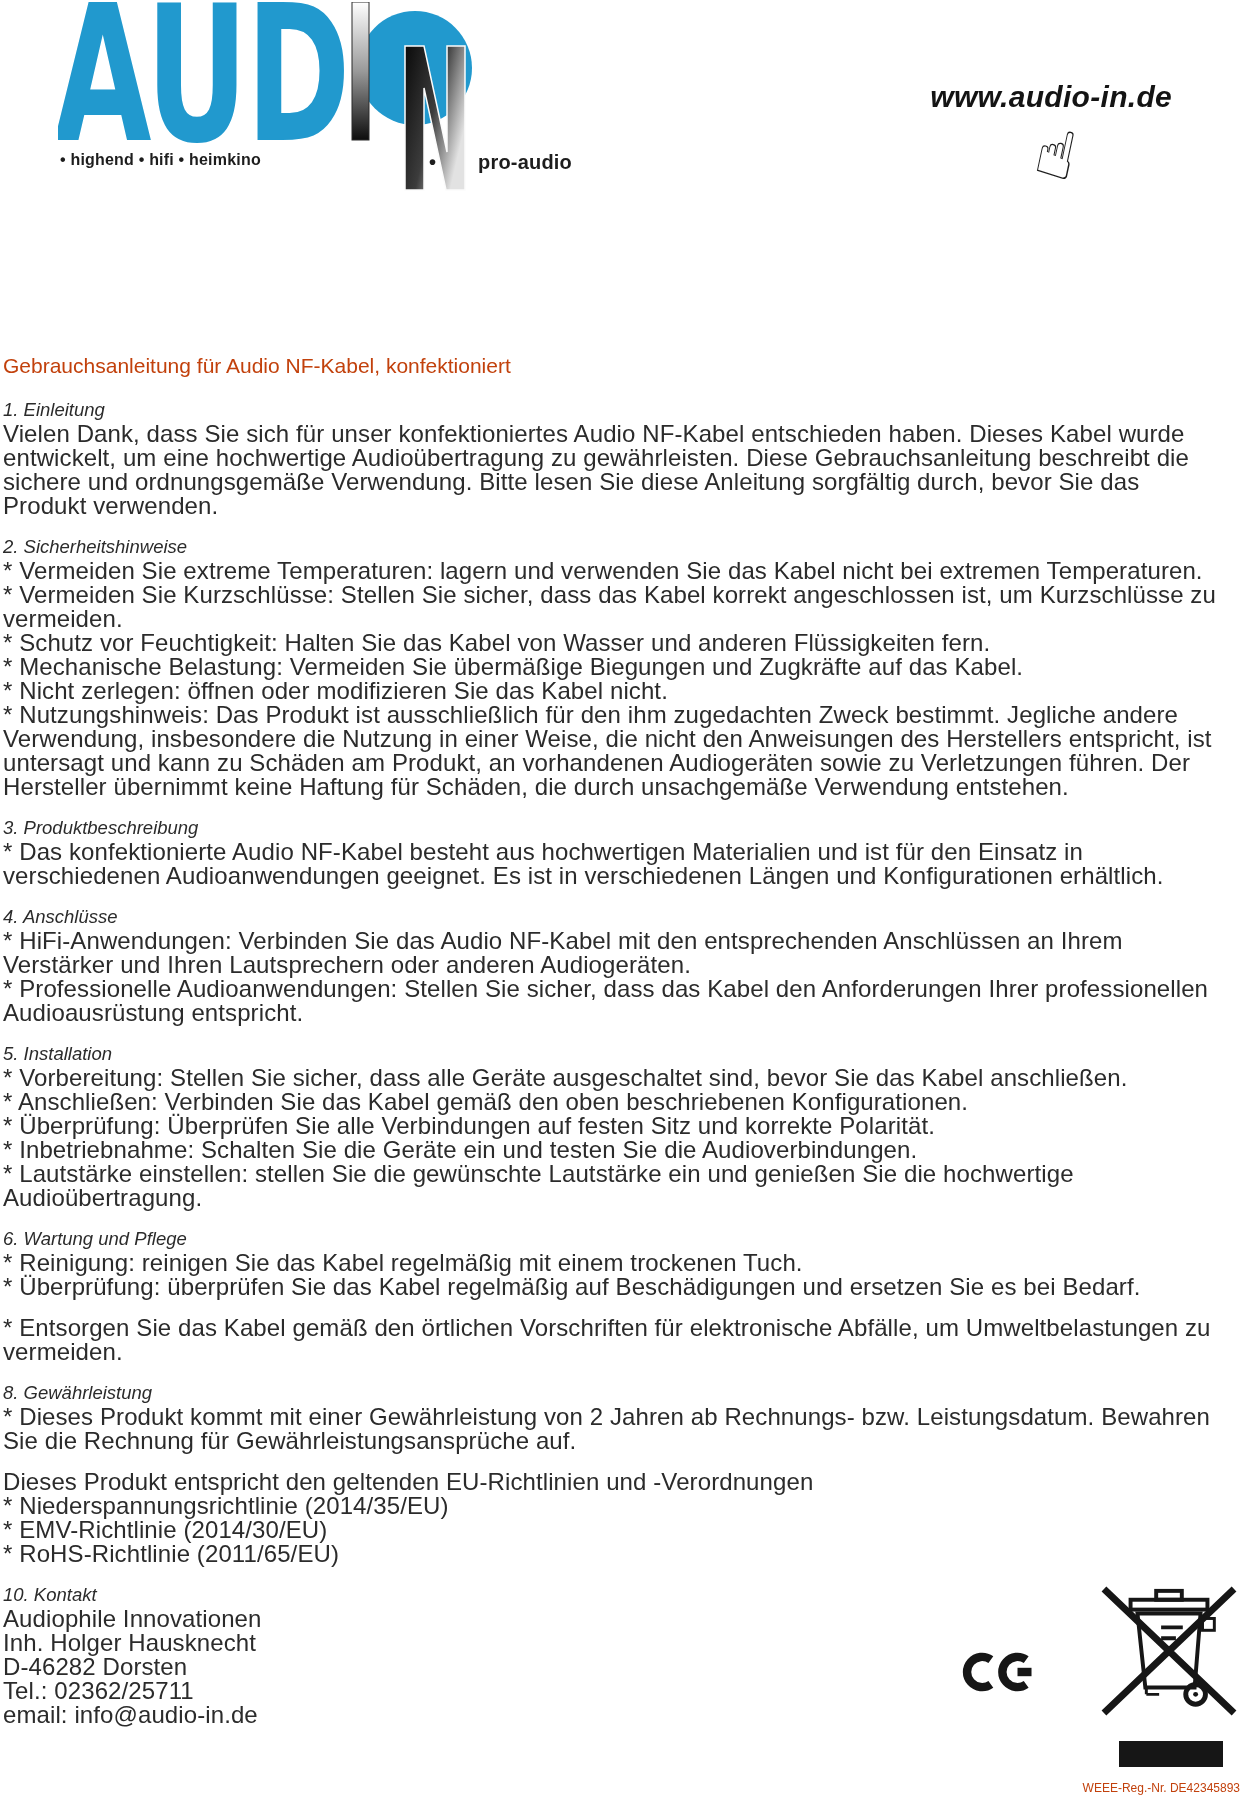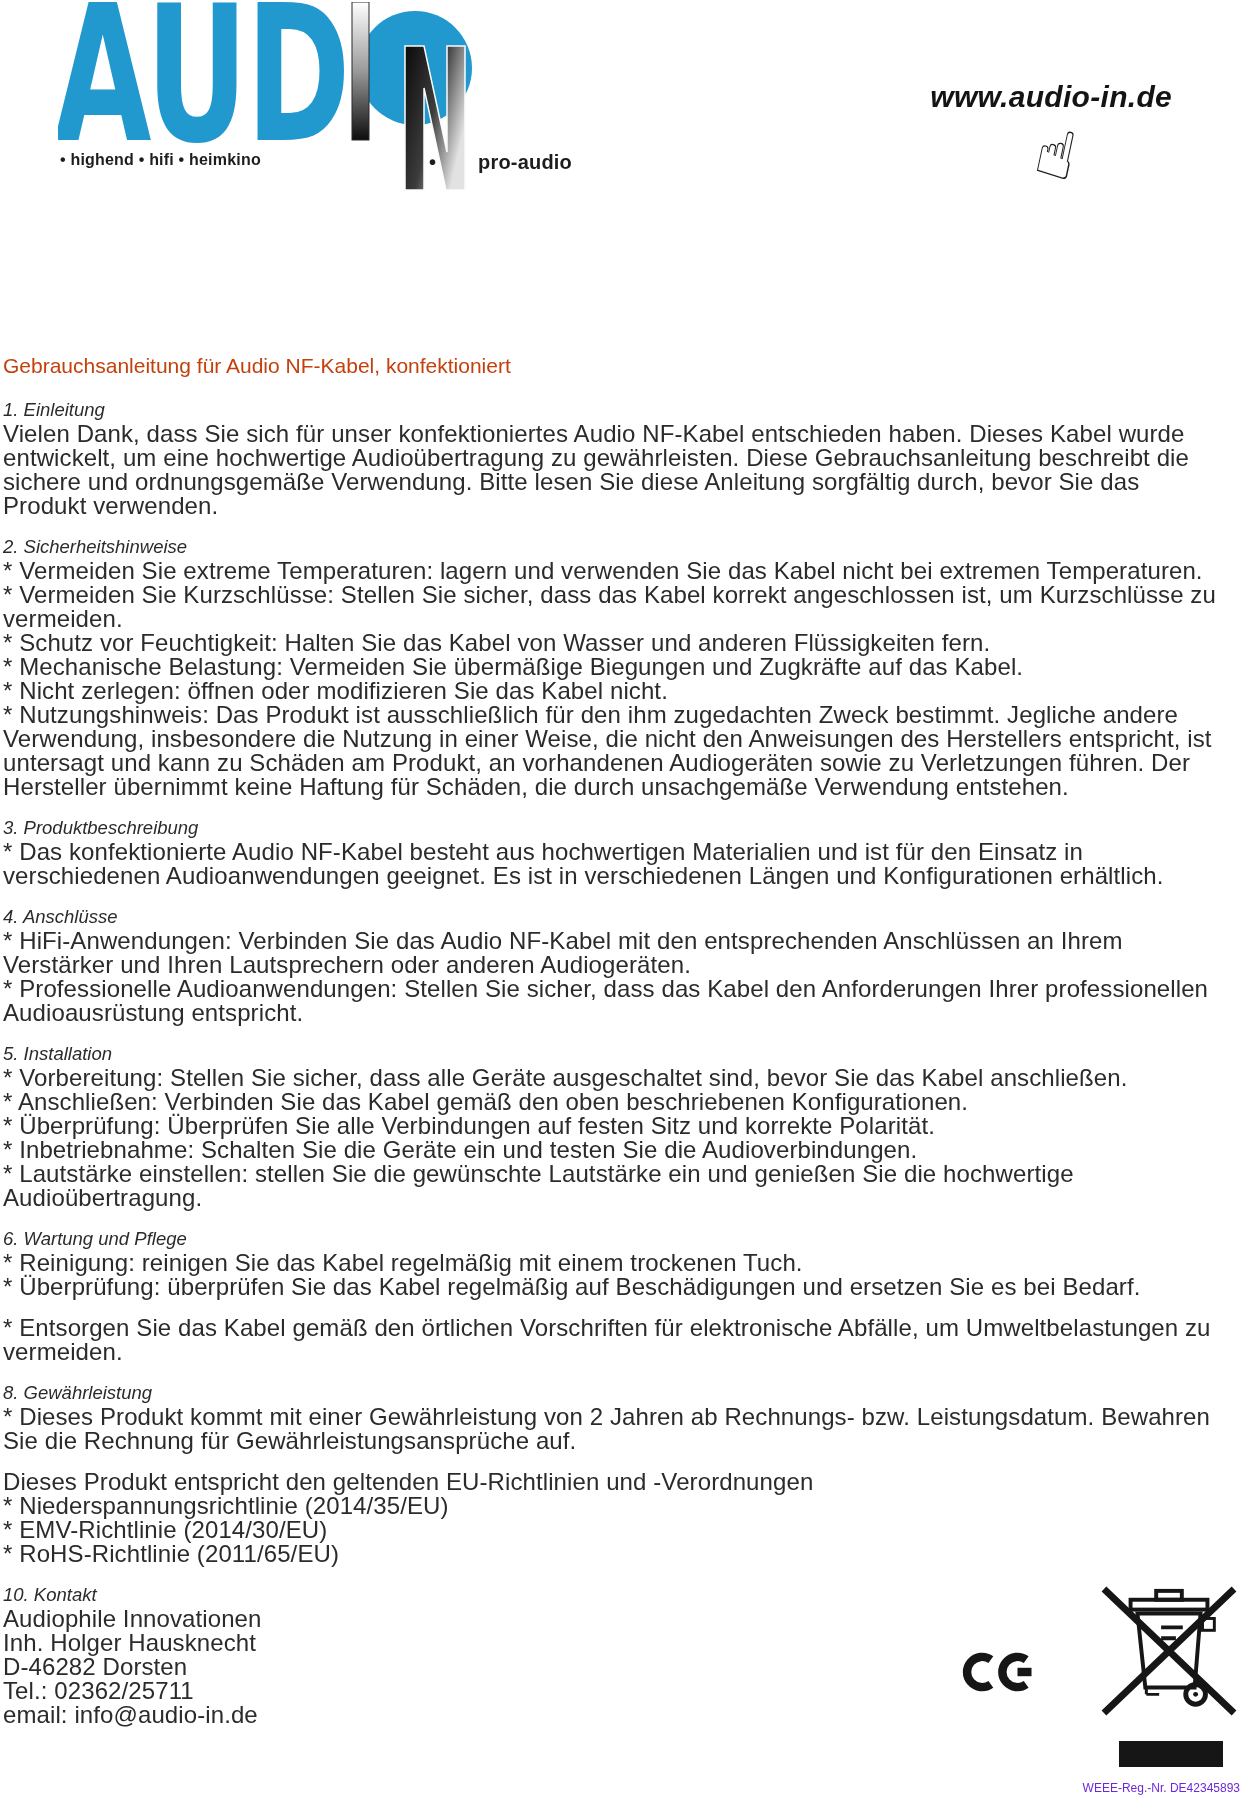--- a/index.html
+++ b/index.html
@@ -25,21 +25,21 @@
   .doc{position:absolute;left:3px;top:352px;width:1225px;}
   .doc-title{font-size:21px;line-height:28px;margin:0 0 18px 0;color:#c2410c;font-weight:normal;}
   .doc-section{margin:0 0 17px 0;}
   .sec-heading{font-style:italic;font-size:18.5px;line-height:24px;color:#2b2b2b;}
   .sec-line{font-size:24px;line-height:24px;color:#2b2b2b;white-space:pre-wrap;letter-spacing:.1px;}
 
   
   .ce-mark{position:absolute;left:962px;top:1646px;}
   .weee-bin{position:absolute;left:1100px;top:1583px;}
   .weee-bar{position:absolute;left:1119px;top:1741px;width:104px;height:26px;background:#161616;}
-  .weee-reg{position:absolute;right:9px;top:1781px;font-size:12px;color:#6d28d9;white-space:nowrap;}
+  .weee-reg{position:absolute;right:9px;top:1781px;font-size:12px;color:#c2410c;white-space:nowrap;}
 </style>
 </head>
 <body>
 
 <div class="page">
 
   <span class="tagline-left">• highend • hifi • heimkino</span>
   <span class="tagline-bullet">•</span>
   <span class="tagline-right">pro-audio</span>
 

